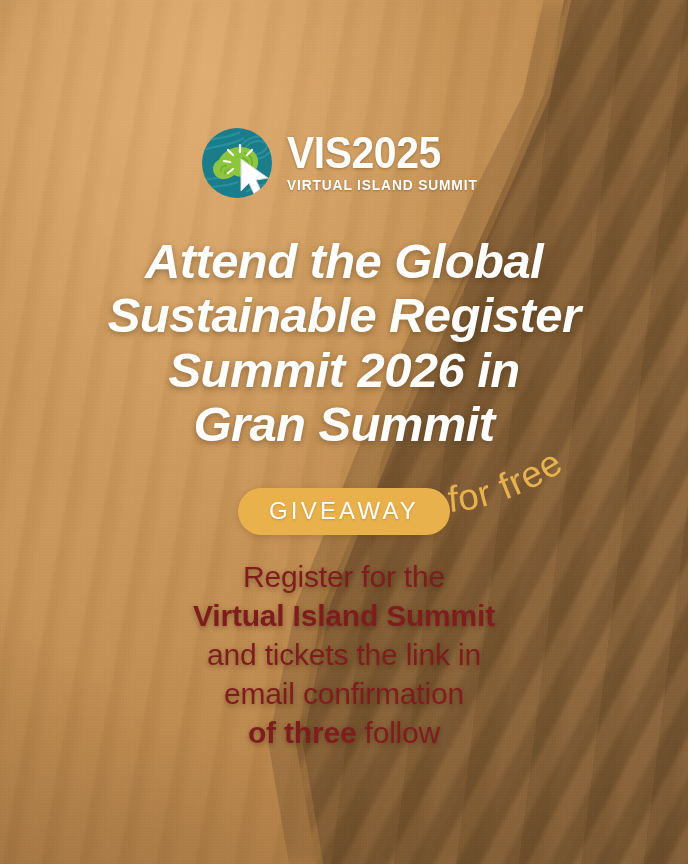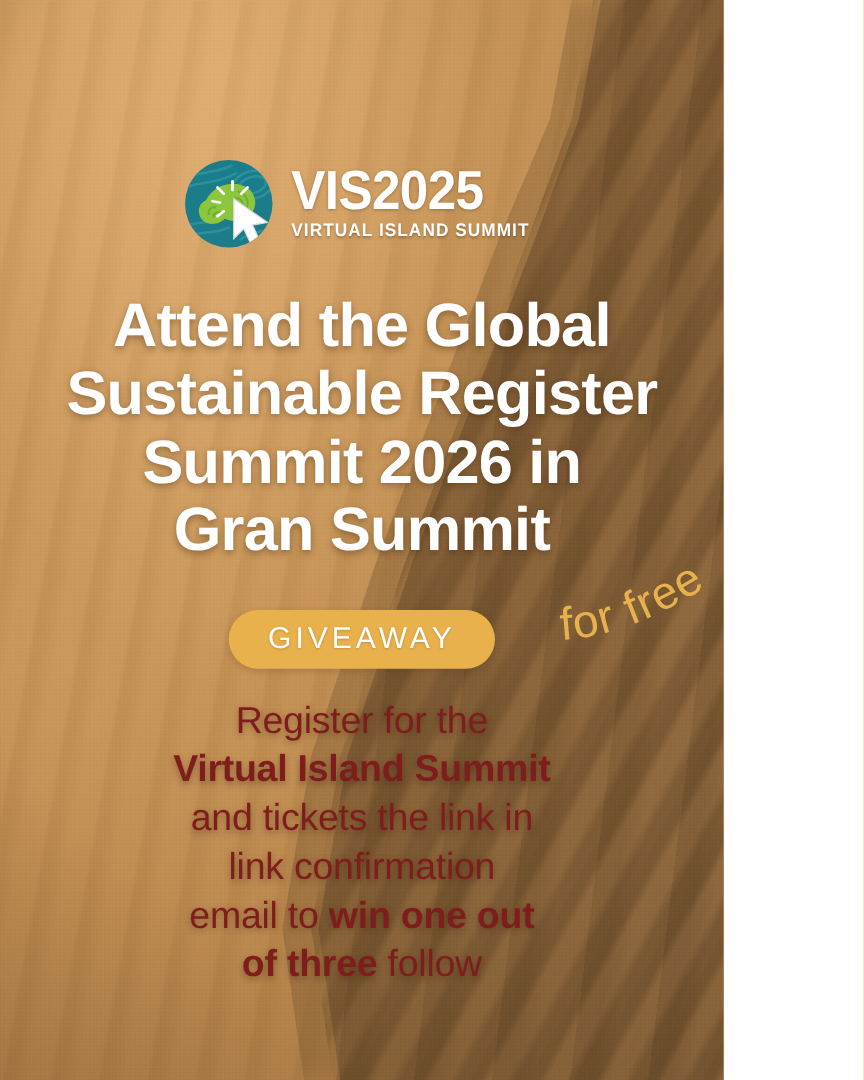--- a/index.html
+++ b/index.html
@@ -4,21 +4,21 @@
 <style>
   * { margin:0; padding:0; box-sizing:border-box; }
   html, body {
     width:691px; height:864px;
     font-family:"Liberation Sans", sans-serif;
     overflow:hidden;
   }
 
   #poster {
     position:relative;
-    width:579px; height:864px;
+    width:688px; height:864px;
     overflow:hidden;
     background:#C39256;
   }
 
   
   .bg-layer { position:absolute; inset:0; }
 
   
   .sand-base {
     background:
@@ -119,20 +119,21 @@
   .headline {
     margin-top:34px;
     width:600px;
     text-align:center;
     color:#fff;
     font-size:49px;
     font-weight:700;
     line-height:1.11;
     letter-spacing:-0.6px;
     text-shadow:0 2px 6px rgba(62,38,14,.42);
+    font-style:italic;
   }
   .headline div { white-space:nowrap; }
 
   
   .for-free {
     position:absolute;
     left:440px; top:436px;
     width:180px; height:100px;
     pointer-events:none;
   }
@@ -245,22 +246,21 @@
       <div>Summit 2026 in</div>
       <div>Gran Summit</div>
     </div>
 
     <div class="giveaway">GIVEAWAY</div>
 
     <div class="body-copy">
       <div>Register for the</div>
       <div><b>Virtual Island Summit</b></div>
       <div>and tickets the link in</div>
-      <div>link confirmation</div>
-      <div><span>email to </span><b>win one out</b></div>
+      <div>email confirmation</div>
       <div><b>of three </b><span>follow</span></div>
     </div>
 
   </div>
 
   <div class="for-free">
     <svg width="180" height="100" viewBox="0 0 180 100">
       <defs>
         <path id="arcpath" d="M 6 76 Q 72 74 150 16" fill="none"></path>
       </defs>

